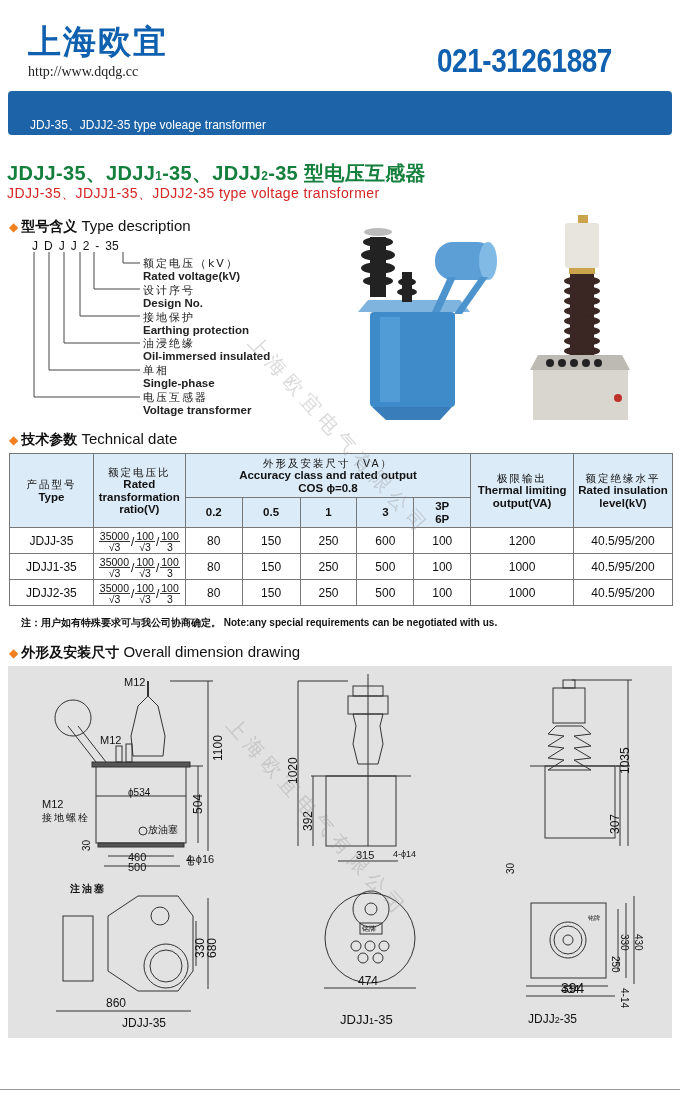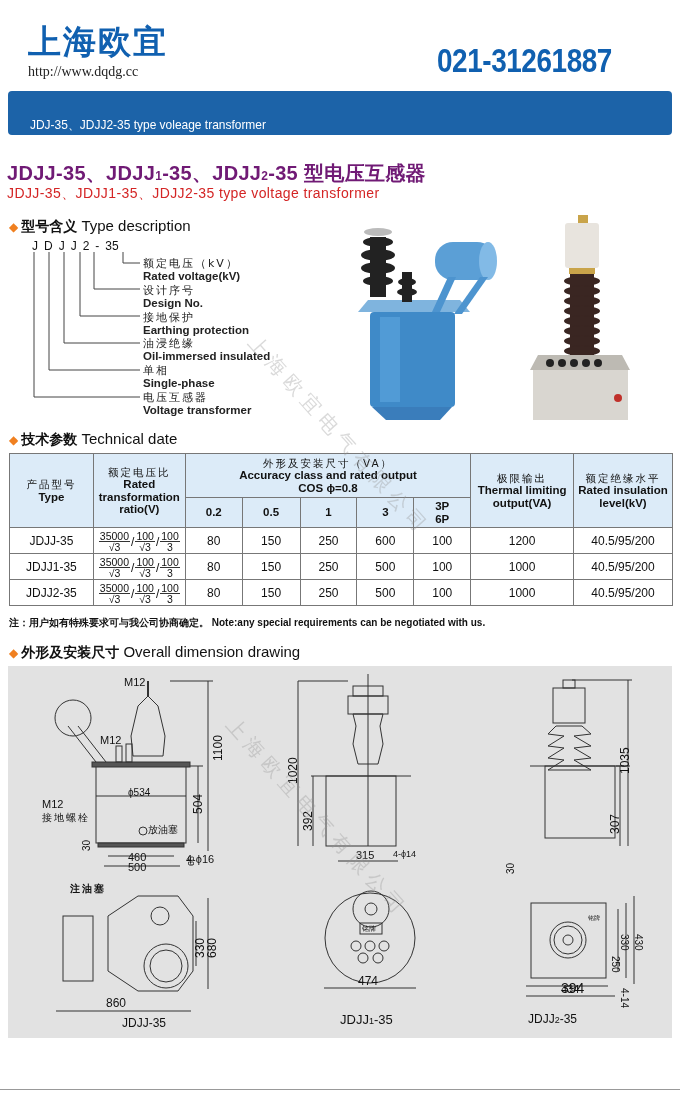--- a/index.html
+++ b/index.html
@@ -11,21 +11,21 @@
   .brand { position: absolute; left: 28px; top: 20px; font-family: "DejaVu Sans", sans-serif; font-weight: bold; font-size: 33px; color: #1060b0; letter-spacing: 2px; }
   .url { position: absolute; left: 28px; top: 64px; font-family: "Liberation Serif", serif; font-size: 14px; color: #222; }
   .phone { position: absolute; left: 437px; top: 41px; font-family: "Liberation Sans", sans-serif; font-weight: bold; font-size: 34px; color: #1060b0; transform: scaleX(0.82); transform-origin: left center; letter-spacing: -0.5px; }
 
   .banner { position: absolute; left: 8px; top: 91px; width: 664px; height: 44px; background: #1c63a8; border-radius: 4px; color: #fff; }
   .banner .b1 { position: absolute; left: 22px; top: 4px; font-weight: bold; font-size: 15px; letter-spacing: 0.3px; }
   .banner .b1 .cn { margin-left: 18px; font-family: "DejaVu Sans", sans-serif; font-size: 13px; }
   .banner .b2 { position: absolute; left: 22px; top: 25px; font-size: 13px; font-family: "Liberation Sans", sans-serif; transform: scaleX(0.92); transform-origin: left; }
 
   
-  .title { position: absolute; left: 7px; top: 160px; font-size: 20px; font-weight: bold; color: #701a75; letter-spacing: 0.3px; }
+  .title { position: absolute; left: 7px; top: 160px; font-size: 20px; font-weight: bold; color: #15803d; letter-spacing: 0.3px; }
   .title sub { font-size: 12px; vertical-align: baseline; position: relative; top: 0; }
   .title .cn { font-family: "DejaVu Sans", sans-serif; margin-left: 6px; }
   .subtitle { position: absolute; left: 7px; top: 185px; font-size: 14px; color: #d42525; letter-spacing: 0.4px; }
 
   .sec { position: absolute; left: 9px; font-size: 15px; color: #111; }
   .sec .dia { color: #f08020; font-size: 12px; margin-right: 3px; }
   .sec .cn { font-family: "DejaVu Sans", sans-serif; font-weight: bold; font-size: 14px; }
 
   
   .code { position: absolute; left: 32px; top: 239px; font-size: 12px; letter-spacing: 0; }
@@ -42,21 +42,21 @@
   .tbl td, .tbl th { border: 1px solid #777; text-align: center; vertical-align: middle; }
   .tbl th { background: #dcebf8; font-weight: bold; font-size: 11.5px; line-height: 12.5px; }
   .tbl th .cn { font-family: "DejaVu Sans", sans-serif; font-weight: normal; font-size: 10.5px; letter-spacing: 2px; display:block; }
   .tbl td { height: 26px; background: #fff; font-size: 12px; }
   .frac { display: inline-flex; align-items: center; font-size: 10.5px; line-height: 10px; }
   .frac .f { display: inline-flex; flex-direction: column; align-items: center; }
   .frac .f .n { border-bottom: 1px solid #333; padding: 0 1px; }
   .frac .sl { margin: 0 1px; font-size: 12px; }
 
   .note { position: absolute; left: 9px; top: 616px; font-size: 10px; font-weight: bold; }
-  .note .cn { font-family: Liberation Serif, serif; }
+  .note .cn { font-family: Liberation Serif, serif; margin-left: 12px; }
 
   
   .panel { position: absolute; left: 8px; top: 666px; width: 664px; height: 372px; background: #e2e2e2; }
   .panel svg { position: absolute; left: 0; top: 0; }
   .lbl { position: absolute; font-size: 13px; color: #111; }
   .lbl sub { font-size: 9px; vertical-align: baseline; }
 
   .bottomline { position: absolute; left: 0; top: 1089px; width: 680px; height: 1px; background: #999; }
 
   .wm { position: absolute; font-family: "DejaVu Sans", sans-serif; font-size: 20px; color: rgba(150,150,150,0.35); transform: rotate(48deg); transform-origin: left top; letter-spacing: 6px; pointer-events: none; white-space: nowrap; }

